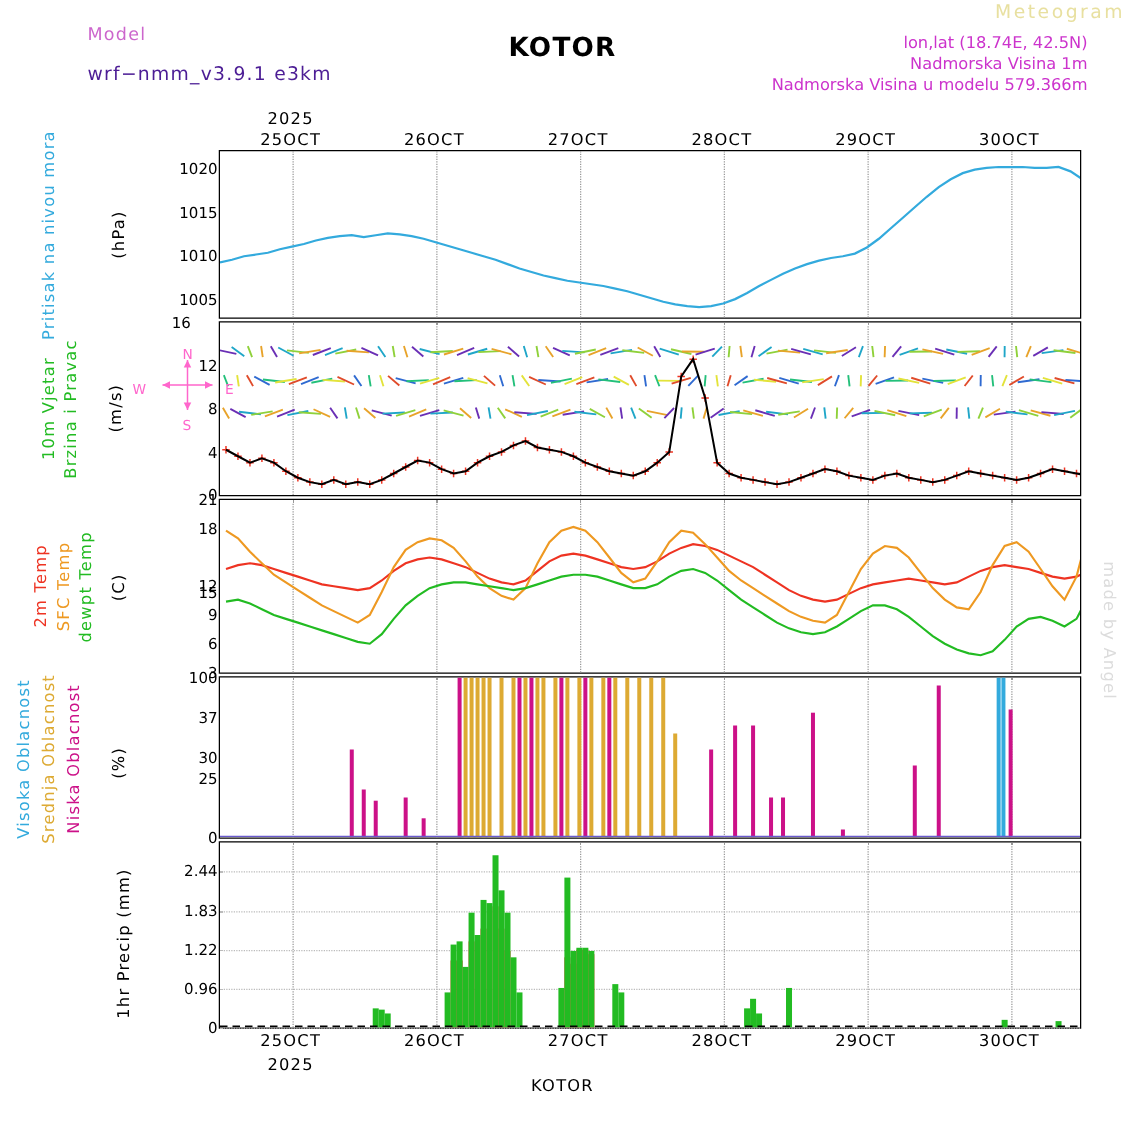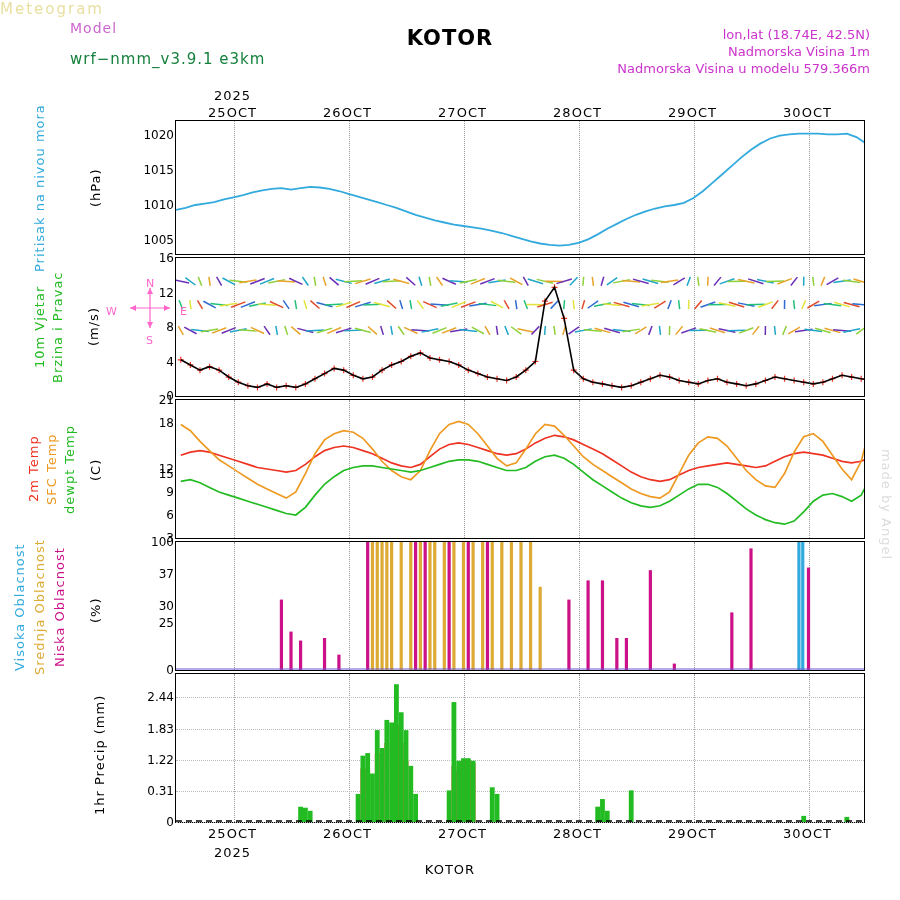--- a/index.html
+++ b/index.html
@@ -1,21 +1,21 @@
 <!DOCTYPE html>
 <html><head>
 <meta charset="utf-8">
 <style>
   html,body{margin:0;padding:0;background:#ffffff;}
   body{width:900px;height:900px;position:relative;font-family:"DejaVu Sans",sans-serif;overflow:hidden;}
   .abs{position:absolute;}
   .hdr-model{left:70px;top:20px;color:#cc66cc;font-size:14px;letter-spacing:1px;}
-  .hdr-modelname{left:70px;top:50px;color:#15803d;font-size:15px;letter-spacing:1px;}
+  .hdr-modelname{left:70px;top:50px;color:#4c1d95;font-size:15px;letter-spacing:1px;}
   .hdr-title{left:0;top:26px;width:900px;text-align:center;color:#000;font-size:21px;font-weight:bold;letter-spacing:1px;}
-  .hdr-meteogram{left:0;top:0px;width:900px;text-align:left;color:#e8e0a0;font-size:15px;letter-spacing:2px;}
+  .hdr-meteogram{left:0;top:0px;width:900px;text-align:right;color:#e8e0a0;font-size:15px;letter-spacing:2px;}
   .hdr-right{right:30px;top:26px;text-align:right;color:#cc33cc;font-size:13px;line-height:17px;}
   .hdr-right div{white-space:nowrap;}
   .madeby{position:absolute;right:6px;top:560px;color:#dcdcdc;font-size:13px;transform:rotate(90deg);transform-origin:right top;letter-spacing:1px;}
 
   .plot{position:absolute;left:175px;width:690px;border:1px solid #000;box-sizing:border-box;background:#fff;}
   .ylab{position:absolute;font-size:13px;letter-spacing:1px;writing-mode:vertical-rl;transform:rotate(180deg);white-space:nowrap;}
   .ytick{position:absolute;right:0;font-size:12px;color:#000;text-align:right;transform:translateY(-50%);padding-right:4px;white-space:nowrap;}
   .xtick{position:absolute;font-size:13px;color:#000;transform:translateX(-50%);white-space:nowrap;letter-spacing:1px;}
   .yr{position:absolute;font-size:13px;color:#000;transform:translateX(-50%);letter-spacing:1px;}
   .gridv{position:absolute;top:0;bottom:0;width:0;border-left:1px dotted #999;}
@@ -67,21 +67,21 @@
     <div class="gridv" style="left: 57.5px;"></div>
     <div class="gridv" style="left: 172.5px;"></div>
     <div class="gridv" style="left: 287.5px;"></div>
     <div class="gridv" style="left: 402.5px;"></div>
     <div class="gridv" style="left: 517.5px;"></div>
     <div class="gridv" style="left: 632.5px;"></div>
     <div class="ytick" style="top: 138px; left: -60px; width: 58px;">0</div>
     <div class="ytick" style="top: 103.5px; left: -60px; width: 58px;">4</div>
     <div class="ytick" style="top: 69px; left: -60px; width: 58px;">8</div>
     <div class="ytick" style="top: 34.5px; left: -60px; width: 58px;">12</div>
-    <div class="ytick" style="top: 0px; left: -60px; width: 58px;">16</div>
+    <div class="ytick" style="top: 0px; left: -60px; width: 58px; text-align: center;">16</div>
     <svg width="688" height="138" style="position: absolute; left: 0px; top: 0px;">
       <line x1="-3.4978822793593007" y1="21.535117459611065" x2="13.081215612692633" y2="25.039882540388923" stroke="#6a2fb5" stroke-width="1.5"></line>
       <line x1="3.0877985573386497" y1="42.15637935929053" x2="6.495534775994683" y2="50.99362064070947" stroke="#23c07a" stroke-width="1.5"></line>
       <line x1="2.2919242319149196" y1="68.12705864717374" x2="7.291409101418413" y2="76.77294135282627" stroke="#e8a32a" stroke-width="1.5"></line>
       <line x1="9.324159394127584" y1="19.56295273979271" x2="19.425840605872416" y2="27.01204726020728" stroke="#1fa6c8" stroke-width="1.5"></line>
       <line x1="13.707410559593024" y1="42.0873969555269" x2="15.042589440406976" y2="51.06260304447311" stroke="#e3e33a" stroke-width="1.5"></line>
       <line x1="8.233871432648538" y1="69.16037464445951" x2="20.516128567351462" y2="75.7396253555405" stroke="#6a2fb5" stroke-width="1.5"></line>
       <line x1="22.25446522400532" y1="18.868879359290528" x2="25.662201442661353" y2="27.70612064070946" stroke="#8fd13a" stroke-width="1.5"></line>
       <line x1="21.45859089858159" y1="42.25205864717374" x2="26.45807576808508" y2="50.897941352826265" stroke="#e04b2a" stroke-width="1.5"></line>
       <line x1="15.188167221086788" y1="71.43953149930314" x2="32.728499445579885" y2="73.46046850069686" stroke="#1fa6c8" stroke-width="1.5"></line>
@@ -450,21 +450,21 @@
   </div>
 <div class="plot" id="p-precip" style="top:673px;height:150px;">
     <div class="gridv" style="left: 57.5px;"></div>
     <div class="gridv" style="left: 172.5px;"></div>
     <div class="gridv" style="left: 287.5px;"></div>
     <div class="gridv" style="left: 402.5px;"></div>
     <div class="gridv" style="left: 517.5px;"></div>
     <div class="gridv" style="left: 632.5px;"></div>
     <div class="ytick" style="top: 148px; left: -60px; width: 58px;">0</div>
     <div class="gridh" style="top: 148px;"></div>
-    <div class="ytick" style="top: 116.869px; left: -60px; width: 58px;">0.31</div>
+    <div class="ytick" style="top: 116.869px; left: -60px; width: 58px;">0.96</div>
     <div class="gridh" style="top: 116.869px;"></div>
     <div class="ytick" style="top: 85.7379px; left: -60px; width: 58px;">1.22</div>
     <div class="gridh" style="top: 85.7379px;"></div>
     <div class="ytick" style="top: 54.6069px; left: -60px; width: 58px;">1.83</div>
     <div class="gridh" style="top: 54.6069px;"></div>
     <div class="ytick" style="top: 23.4759px; left: -60px; width: 58px;">2.44</div>
     <div class="gridh" style="top: 23.4759px;"></div>
     <svg width="688" height="148" style="position: absolute; left: 0px; top: 0px;">
       <rect x="184.475" y="94.41379310344828" width="4.8" height="53.58620689655172" fill="#ee3322"></rect>
       <rect x="189.26666666666668" y="94.41379310344828" width="4.8" height="53.58620689655172" fill="#ee3322"></rect>

